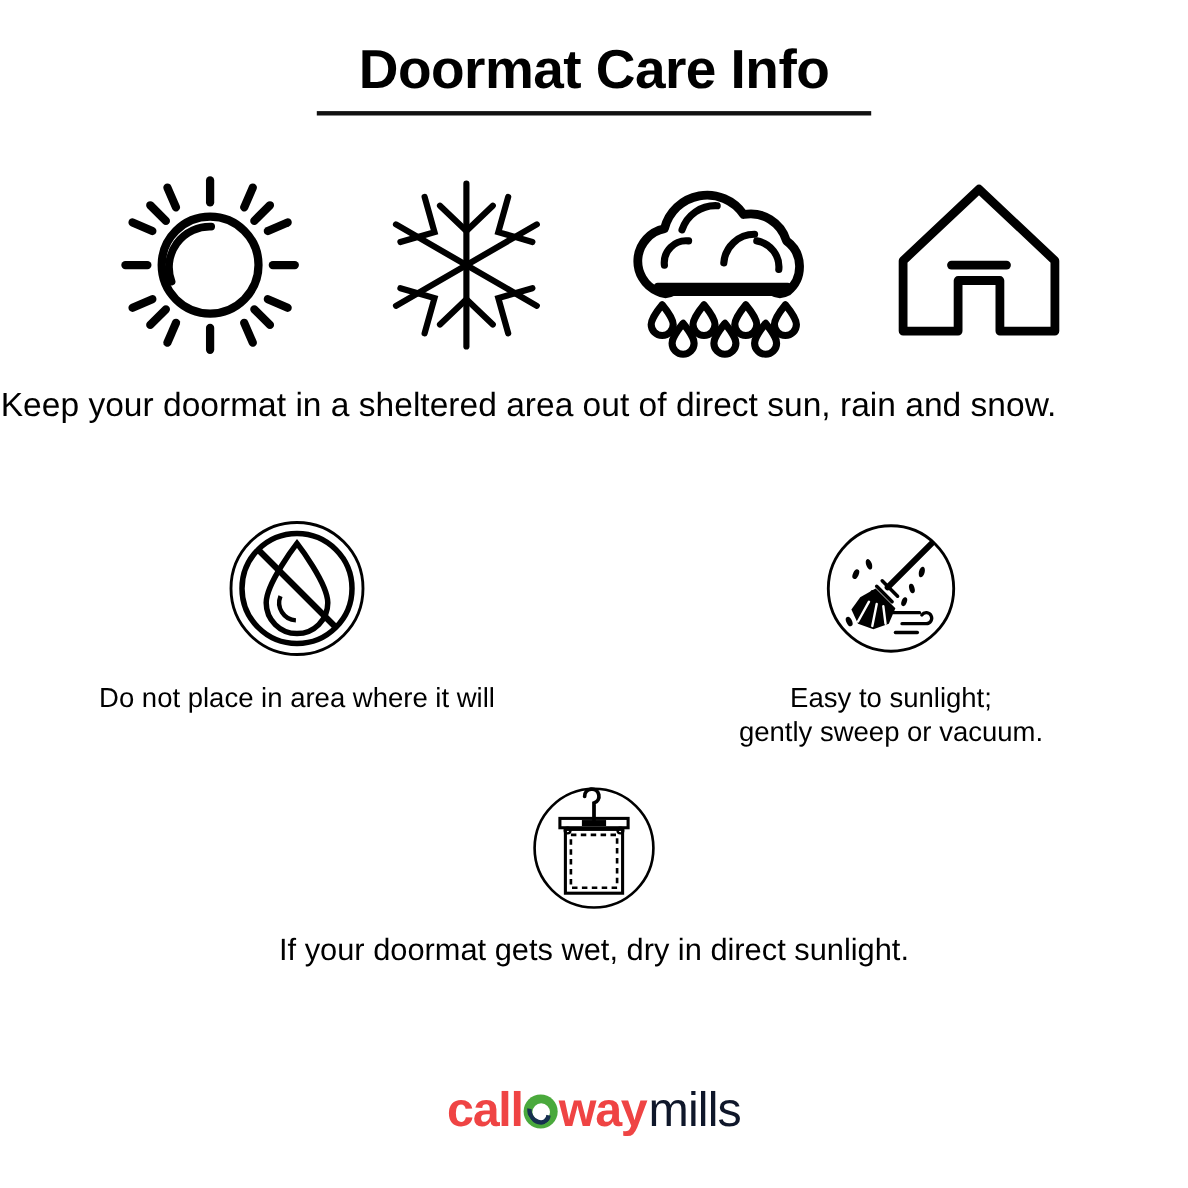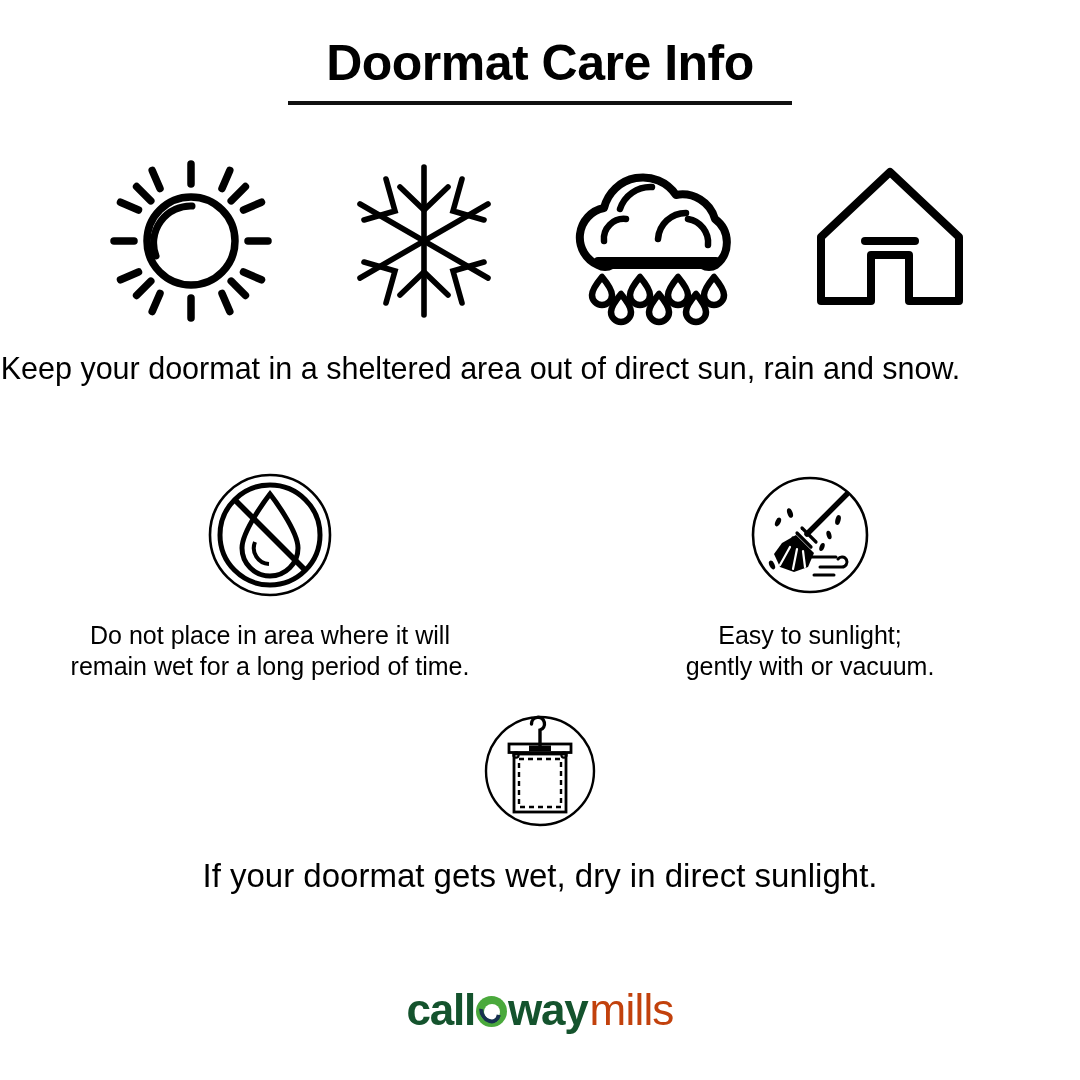--- a/index.html
+++ b/index.html
@@ -132,24 +132,24 @@
 
   .dry-icon {
     width: 122px;
     height: 118px;
     display: flex;
     align-items: center;
     justify-content: center;
   }
 
   .dry-caption {
-    margin-top: 28px;
+    margin-top: 16px;
     text-align: center;
     font-family: "Liberation Sans Narrow", "Liberation Sans", sans-serif;
-    font-size: 33px;
+    font-size: 28px;
     line-height: 35px;
     color: #000;
   }
   .dry-caption .ln { display: block; white-space: nowrap; }
 
   
   .logo-wrap {
     position: absolute;
     top: 988px;
     left: 0;
@@ -164,21 +164,21 @@
     align-items: baseline;
     font-family: "Liberation Sans", sans-serif;
     line-height: 1;
   }
 
   .logo-calloway-a,
   .logo-calloway-b {
     font-weight: bold;
     font-size: 44px;
     letter-spacing: -1.2px;
-    color: #14532d;
+    color: #ef4444;
   }
 
   .logo-o {
     display: inline-block;
     position: relative;
     width: 31px;
     height: 31px;
     margin: 0 1px;
     transform: translateY(2px);
   }
@@ -207,21 +207,21 @@
     border: 4.5px solid #16304f;
     border-right-color: transparent;
     border-top-color: transparent;
     transform: rotate(-35deg);
   }
 
   .logo-mills {
     font-weight: normal;
     font-size: 44px;
     letter-spacing: -0.8px;
-    color: #c2410c;
+    color: #0f172a;
     margin-left: 2px;
   }
 
   
   svg { display: block; overflow: visible; }
 </style>
 </head>
 <body>
 
 <div class="page">
@@ -352,21 +352,20 @@
             <path d="M63 22 C63 22 35 58 35 76 A28 28 0 0 0 91 76 C91 58 63 22 63 22 Z" fill="none" stroke="#000" stroke-width="5"></path>
 
             <path d="M48 70 A16 16 0 0 0 62 92" fill="none" stroke="#000" stroke-width="4"></path>
 
             <line x1="28" y1="28" x2="98" y2="98" stroke="#000" stroke-width="5.6"></line>
           </svg>
         </span>
       </div>
       <div class="care-caption">
         <span class="ln">Do not place in area where it will</span>
-        <span class="ln">remain wet for a long period of time.</span>
       </div>
     </div>
 
     <div class="care-col">
       <div class="care-icon">
         <span>
           <svg width="120" height="120" viewBox="0 0 120 120">
             <circle cx="60" cy="60" r="57" fill="none" stroke="#000" stroke-width="2.6"></circle>
 
             <line x1="97" y1="19" x2="57" y2="59" stroke="#000" stroke-width="5.5" stroke-linecap="round"></line>
@@ -396,21 +395,21 @@
               <ellipse cx="88" cy="45" rx="2.6" ry="5" transform="rotate(15 88 45)"></ellipse>
               <ellipse cx="79" cy="60" rx="2.4" ry="4.4" transform="rotate(-15 79 60)"></ellipse>
               <ellipse cx="72" cy="72" rx="2.4" ry="4.2" transform="rotate(20 72 72)"></ellipse>
               <ellipse cx="22" cy="90" rx="2.6" ry="4.6" transform="rotate(-25 22 90)"></ellipse>
             </g>
           </svg>
         </span>
       </div>
       <div class="care-caption">
         <span class="ln">Easy to sunlight;</span>
-        <span class="ln">gently with or vacuum.</span>
+        <span class="ln">gently sweep or vacuum.</span>
       </div>
     </div>
 
   </div>
 
   <div class="dry-block">
     <div class="dry-icon">
       <span>
         <svg width="116" height="114" viewBox="0 0 116 114">
           <circle cx="58" cy="57" r="54" fill="none" stroke="#000" stroke-width="2.4"></circle>

